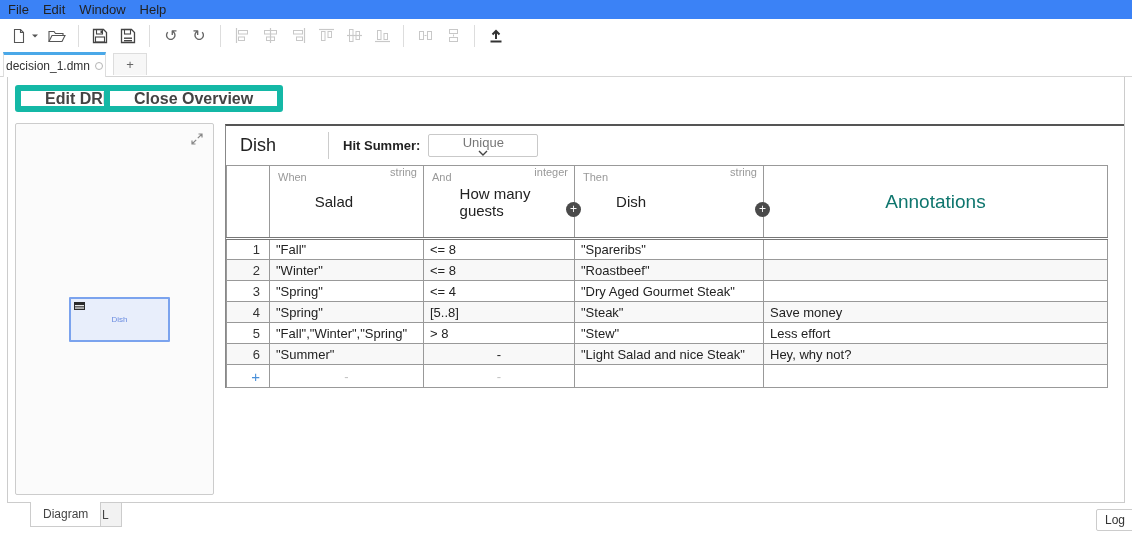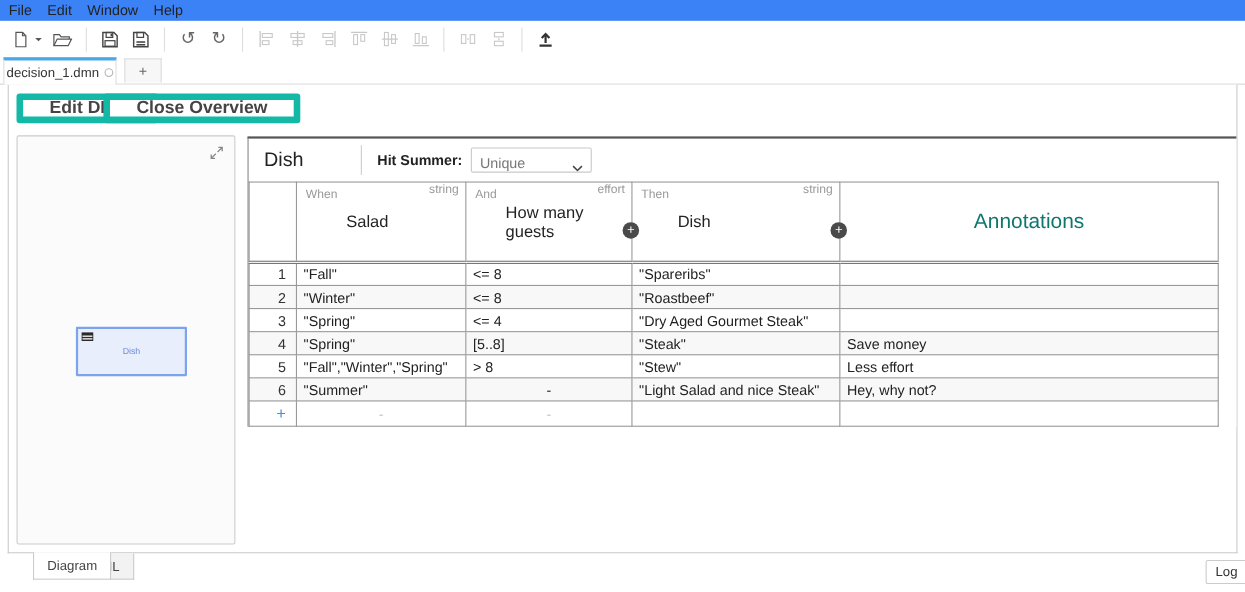--- a/index.html
+++ b/index.html
@@ -32,40 +32,40 @@
   .tab-plus { margin-left:7px; width:34px; height:22px; background:#f7f7f7;
     border:1px solid #ddd; border-bottom:none; display:flex; align-items:center; justify-content:center;
     font-size:13px; color:#666; }
   
   .region { position:absolute; left:7px; top:77px; width:1118px; height:426px;
     border:1px solid #ccc; border-top:none; background:#fff; }
   .btn { position:absolute; height:27px; padding:0 24px; background:#fff;
     border:6px solid #14b8a6; border-radius:3px; font-weight:bold; font-size:16px; color:#444;
     display:flex; align-items:center; cursor:pointer; }
   .btn-edit { left:7px; top:8px; }
-  .btn-close { left:86px; top:8px; }
+  .btn-close { left:96px; top:8px; }
   
   .preview { position:absolute; left:7px; top:46px; width:199px; height:372px;
     background:#fbfbfb; border:1px solid #ccc; border-radius:2px; }
   .expand { position:absolute; top:8px; right:9px; width:14px; height:14px; cursor:pointer; }
   .dish-node { position:absolute; left:53px; top:173px; width:101px; height:45px;
     background:#e8eefb; border:2px solid #7ba3ee; border-radius:1px; cursor:pointer; }
   .dish-node .nlabel { position:absolute; left:0; right:0; top:16px; text-align:center;
     font-size:8px; color:#6b8ce0; }
   .dish-node .nicon { position:absolute; left:3px; top:3px; }
   
   .dmn { position:absolute; left:217px; top:47px; width:899px;
     border-top:2px solid #555; border-left:1px solid #888; background:#fff; }
   .dmn-title { height:39px; display:flex; align-items:center; }
   .dmn-name { font-size:18px; color:#222; margin-left:14px; }
   .dmn-vsep { width:1px; height:27px; background:#ccc; margin-left:52px; }
   .hp-label { font-size:13px; font-weight:bold; color:#222; margin-left:14px; }
   .hp-select { margin-left:8px; width:110px; height:23px; border:1px solid #c9c9c9; border-radius:2px;
-    background:#fff; display:flex; align-items:flex-end; justify-content:space-between;
-    padding:0 7px; font-size:13px; color:#777; cursor:pointer; }
+    background:#fff; display:flex; align-items:center; justify-content:space-between;
+    padding:0 7px; font-size:13px; color:#777; cursor:pointer;flex-direction:column; }
   table.dt { border-collapse:collapse; width:881px; table-layout:fixed; font-size:13px; }
   .dt th, .dt td { border:1px solid #999; }
   .dt { border:1px solid #777; border-left:none; }
   .dt thead th { border-bottom:3px double #777; background:#fff; height:71px;
     vertical-align:top; font-weight:normal; padding:0; }
   .hcell { display:flex; flex-direction:row; height:71px; text-align:left; }
   .hrule { font-size:11px; color:#999; padding:5px 0 0 8px; height:20px; }
   .hname { font-size:15px; color:#222; padding-left:8px; flex:1; display:flex; align-items:center; }
   .htype { font-size:11px; color:#999; text-align:right; padding:0 6px 5px 0; }
   .hann  { height:71px; display:flex; align-items:center; justify-content:center;
@@ -276,21 +276,21 @@
             <div class="hcell">
               <div class="hrule">When</div>
               <div class="hname">Salad</div>
               <div class="htype">string</div>
             </div>
           </th>
           <th>
             <div class="hcell">
               <div class="hrule">And</div>
               <div class="hname">How many guests</div>
-              <div class="htype">effort</div>
+              <div class="htype">integer</div>
             </div>
           </th>
           <th>
             <div class="hcell">
               <div class="hrule">Then</div>
               <div class="hname">Dish</div>
               <div class="htype">string</div>
             </div>
           </th>
           <th>

